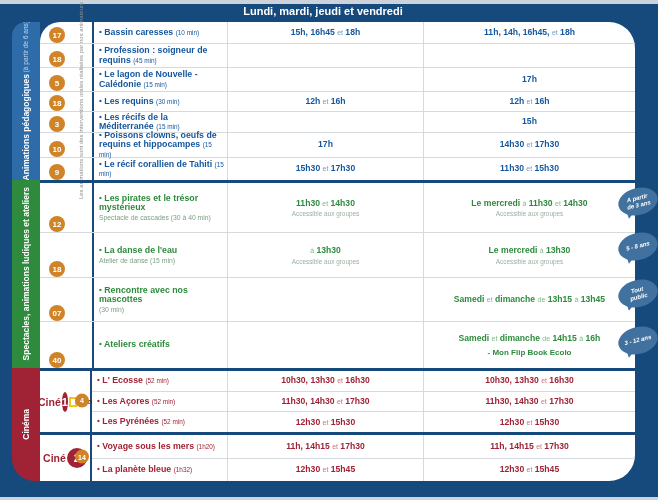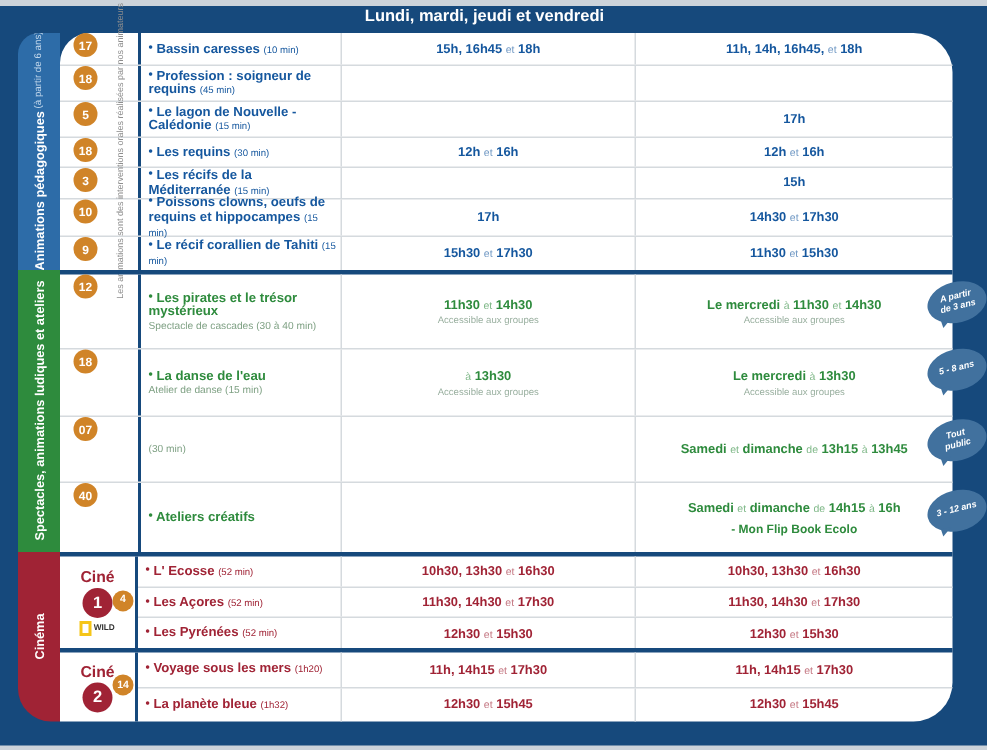--- a/index.html
+++ b/index.html
@@ -22,21 +22,21 @@
   
   .sheet{position:absolute;left:40px;top:22px;width:595px;height:459px;background:#fff;
          border-radius:20px 26px 26px 0;}
   .section{box-sizing:border-box;position:relative;}
   #sec-peda{height:158px;}
   #sec-spec{height:188px;border-top:3px solid var(--navy,#16497c);}
   #sec-cine{height:113px;border-top:3px solid var(--navy,#16497c);}
 
   .row{box-sizing:border-box;display:flex;align-items:stretch;border-bottom:1px solid #d5dade;}
   .section .row:last-child,.films .row:last-child{border-bottom:none;}
-  .c-num{box-sizing:border-box;width:34px;display:flex;align-items:flex-start;justify-content:center;}
+  .c-num{box-sizing:border-box;width:34px;display:flex;align-items:flex-end;justify-content:center;}
   .c-note{box-sizing:border-box;width:18px;}
   .c-name{box-sizing:border-box;width:135px;border-left:2px solid var(--navy,#16497c);
           padding:2px 2px 2px 5px;display:flex;flex-direction:column;justify-content:center;}
   .c-t{box-sizing:border-box;border-left:1px solid #d5dade;display:flex;flex-direction:column;
        align-items:center;justify-content:center;text-align:center;padding:1px 2px;}
   .c-t1{width:196px;} .c-t2{flex:1;}
 
   .num-circle{display:inline-flex;align-items:center;justify-content:center;width:16px;height:16px;
               border-radius:50%;background:var(--orange,#d08428);color:#fff;font-weight:bold;font-size:8px;}
   .t-title{font-weight:bold;font-size:8.8px;line-height:1.08;}
@@ -53,21 +53,21 @@
 
   
   .note-vert{position:absolute;left:33px;top:2px;height:154px;width:16px;display:flex;align-items:center;justify-content:center;}
   .note-vert span{writing-mode:vertical-rl;transform:rotate(180deg);font-size:6px;color:#8e8e8e;white-space:nowrap;}
 
   
   .cine-block{box-sizing:border-box;display:flex;}
   #cine-1{height:64px;border-bottom:3px solid var(--navy,#16497c);}
   #cine-2{height:46px;}
   .cine-label{box-sizing:border-box;width:52px;position:relative;border-right:2px solid var(--navy,#16497c);
-              display:flex;flex-direction:column;align-items:center;justify-content:center;gap:1px;}
+              display:flex;flex-direction:row;align-items:center;justify-content:center;gap:1px;}
   .cine-word{color:var(--red,#a02335);font-weight:bold;font-size:10.5px;}
   .cine-circle{width:20px;height:20px;border-radius:50%;background:var(--red,#a02335);color:#fff;
                font-weight:bold;font-size:11px;display:flex;align-items:center;justify-content:center;}
   .tank-mini{position:absolute;right:1px;top:50%;transform:translateY(-60%);width:14px;height:14px;
              border-radius:50%;background:var(--orange,#d08428);color:#fff;font-weight:bold;font-size:7px;
              display:flex;align-items:center;justify-content:center;}
   .wild-logo{display:flex;align-items:center;gap:1px;margin-top:1px;}
   .wild-box{width:8px;height:10px;border:2px solid #f5c518;box-sizing:border-box;}
   .wild-txt{font-size:5.5px;font-weight:bold;color:#333;}
   .films{flex:1;display:flex;flex-direction:column;}
@@ -248,20 +248,21 @@
             <div class="main">Le mercredi <span class="lt">à</span> 13h30</div>
             <div class="sub">Accessible aux groupes</div>
           </div>
         </div>
         <div class="row" style="height: 44px;">
           <div class="c-num">
             <div class="num-circle">07</div>
           </div>
           <div class="c-note"></div>
           <div class="c-name green">
+            <div class="t-title"><span class="bullet">•</span> Rencontre avec nos mascottes</div>
             <div class="subtitle">(30 min)</div>
           </div>
           <div class="c-t green c-t1"></div>
           <div class="c-t green c-t2">
             <div class="main">Samedi <span class="lt">et</span> dimanche <span class="lt">de</span> 13h15 <span class="lt">à</span> 13h45</div>
           </div>
         </div>
         <div class="row" style="height: 46px;">
           <div class="c-num">
             <div class="num-circle">40</div>

